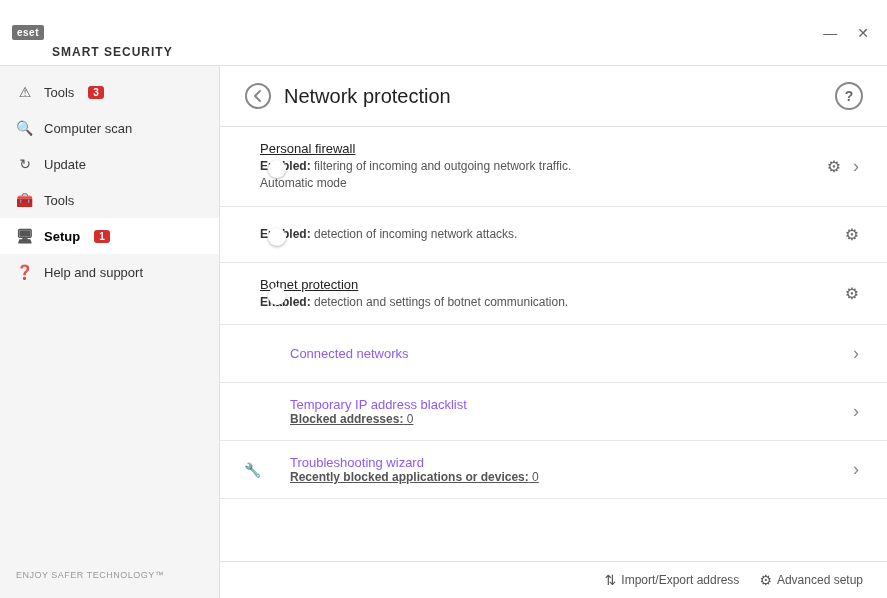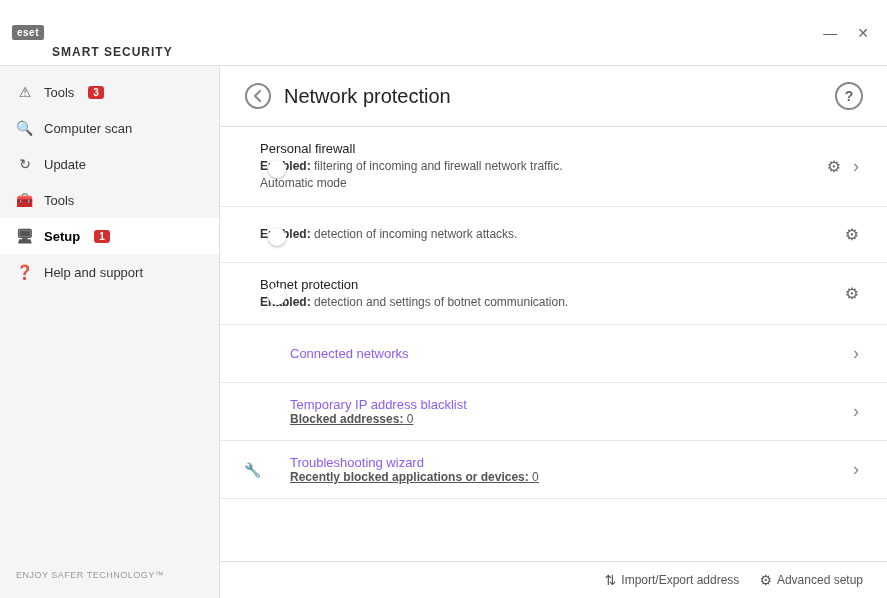--- a/index.html
+++ b/index.html
@@ -213,20 +213,21 @@
       box-shadow: 0 1px 3px rgba(0,0,0,0.3);
     }
 
     .feature-info {
       flex: 1;
     }
     .feature-name {
       font-size: 13px;
       color: #222;
       margin-bottom: 2px;
+      text-decoration: underline;
     }
     .feature-desc {
       font-size: 12px;
       color: #555;
       line-height: 1.4;
     }
     .feature-desc .bold {
       font-weight: 600;
       color: #333;
     }
@@ -376,21 +377,21 @@
       <div class="feature-row">
         <div class="toggle-container">
           <label class="toggle">
             <input type="checkbox" checked="" style="">
             <span class="toggle-slider"></span>
           </label>
         </div>
         <div class="feature-info">
           <div class="feature-name">Personal firewall</div>
           <div class="feature-desc">
-            <span class="bold">Enabled:</span><span> filtering of incoming and firewall network traffic.</span><br>
+            <span class="bold">Enabled:</span><span> filtering of incoming and outgoing network traffic.</span><br>
             <span>Automatic mode</span>
           </div>
         </div>
         <div class="feature-actions">
           <button class="gear-btn">⚙</button>
           <button class="chevron-btn">›</button>
         </div>
       </div>
 
       <div class="feature-row">

